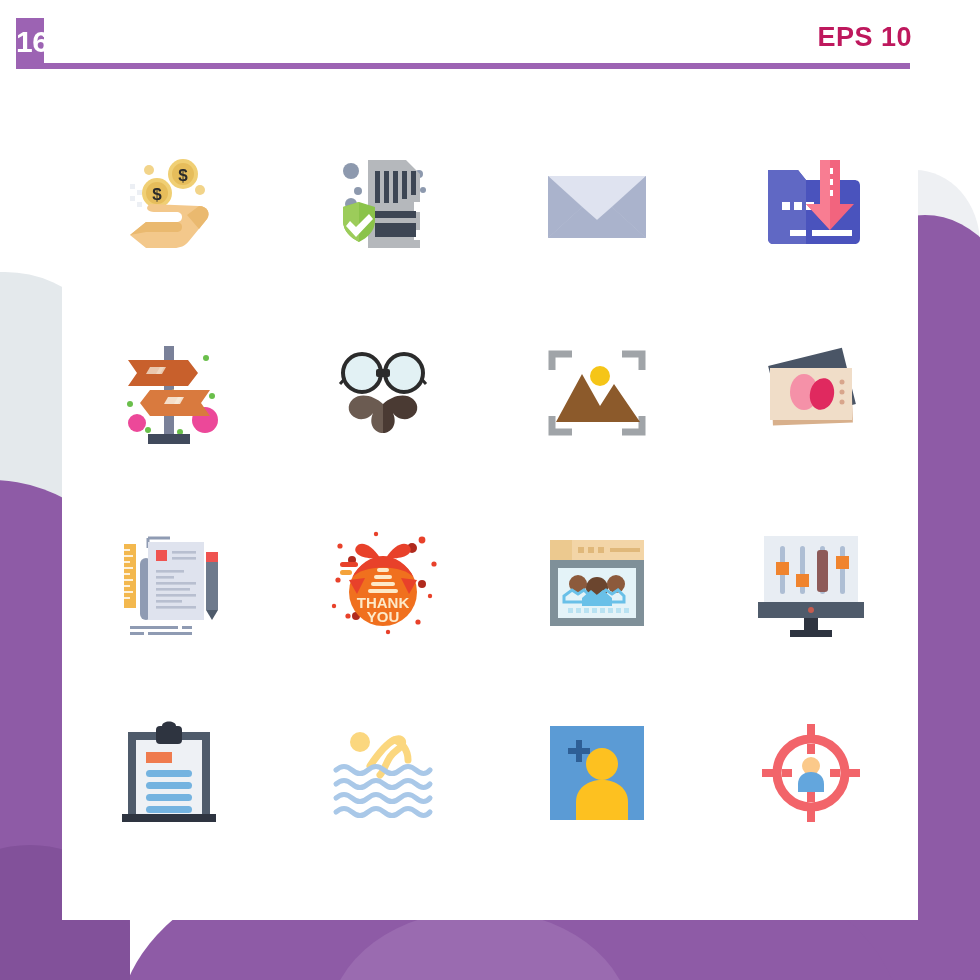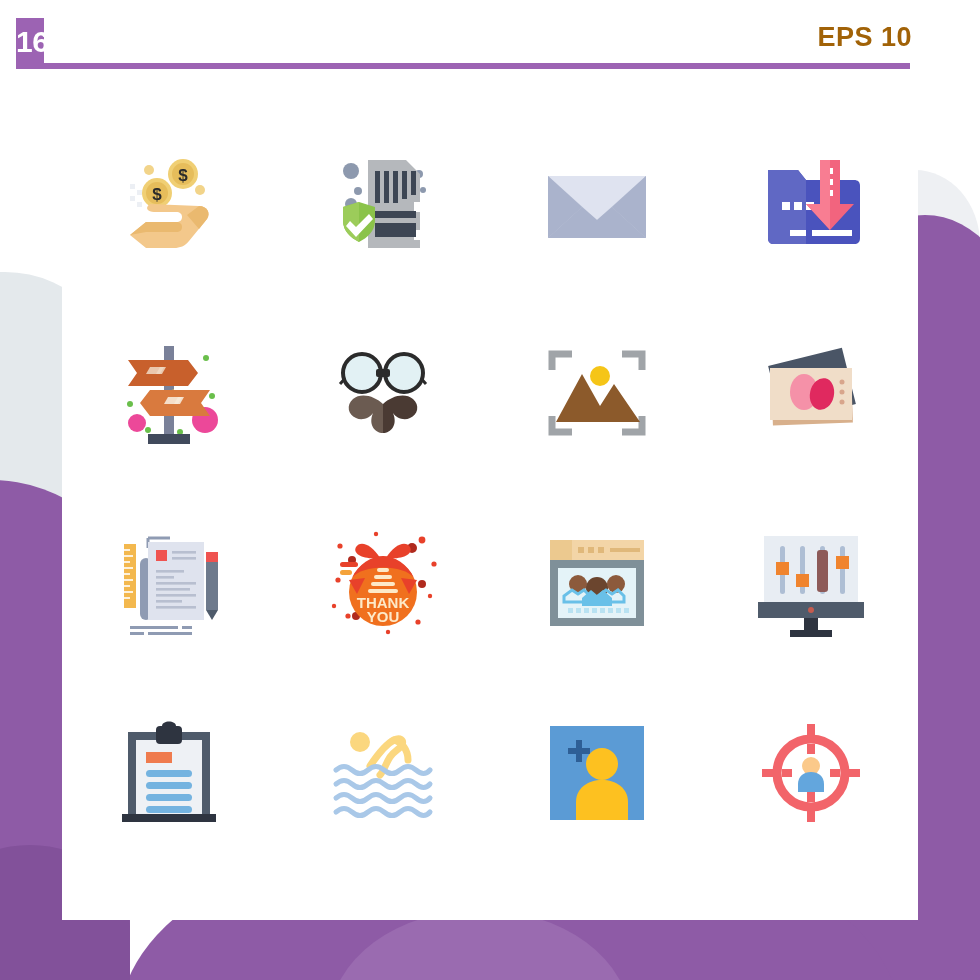--- a/index.html
+++ b/index.html
@@ -125,21 +125,21 @@
     font-weight: bold;
     color: #111111;
     letter-spacing: 0.5px;
   }
   #eps-label {
     position: absolute;
     right: 68px;
     top: 22px;
     font-size: 27px;
     font-weight: bold;
-    color: #a16207;
+    color: #be185d;
     letter-spacing: 0.5px;
   }
   #header-rule {
     position: absolute;
     left: 16px;
     top: 63px;
     width: 894px;
     height: 6px;
     background: #9c63b3;
   }

